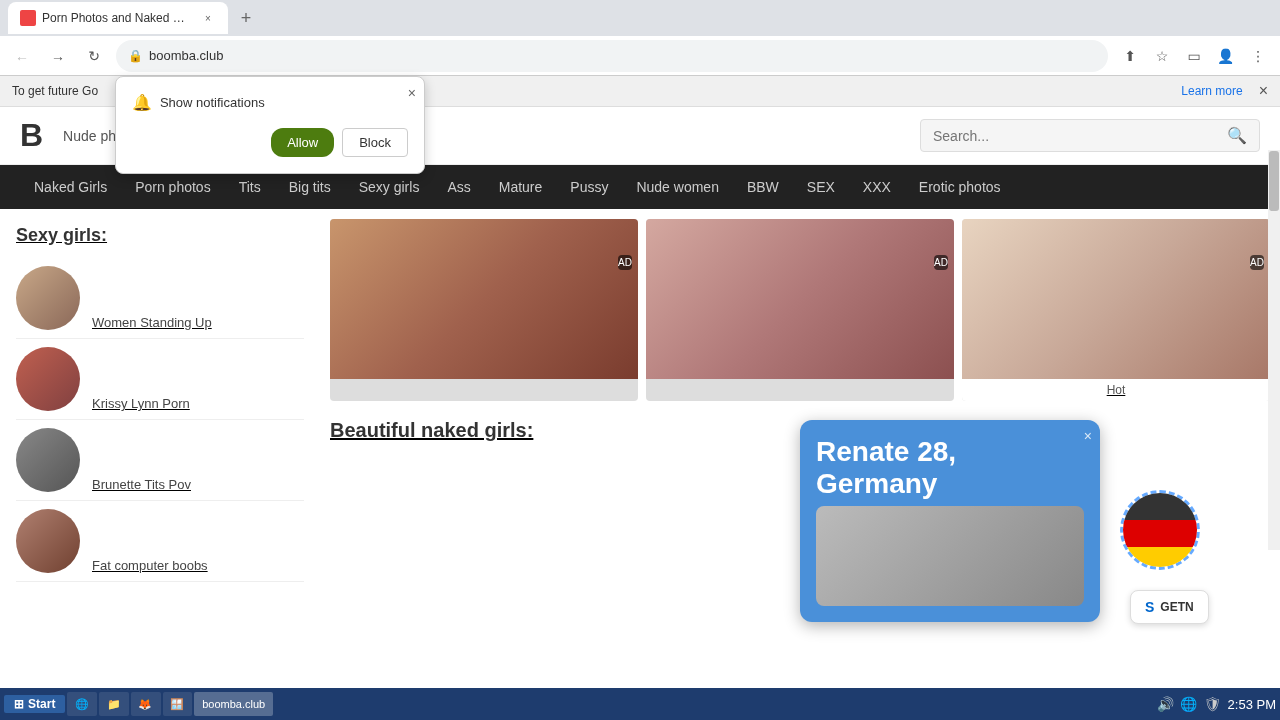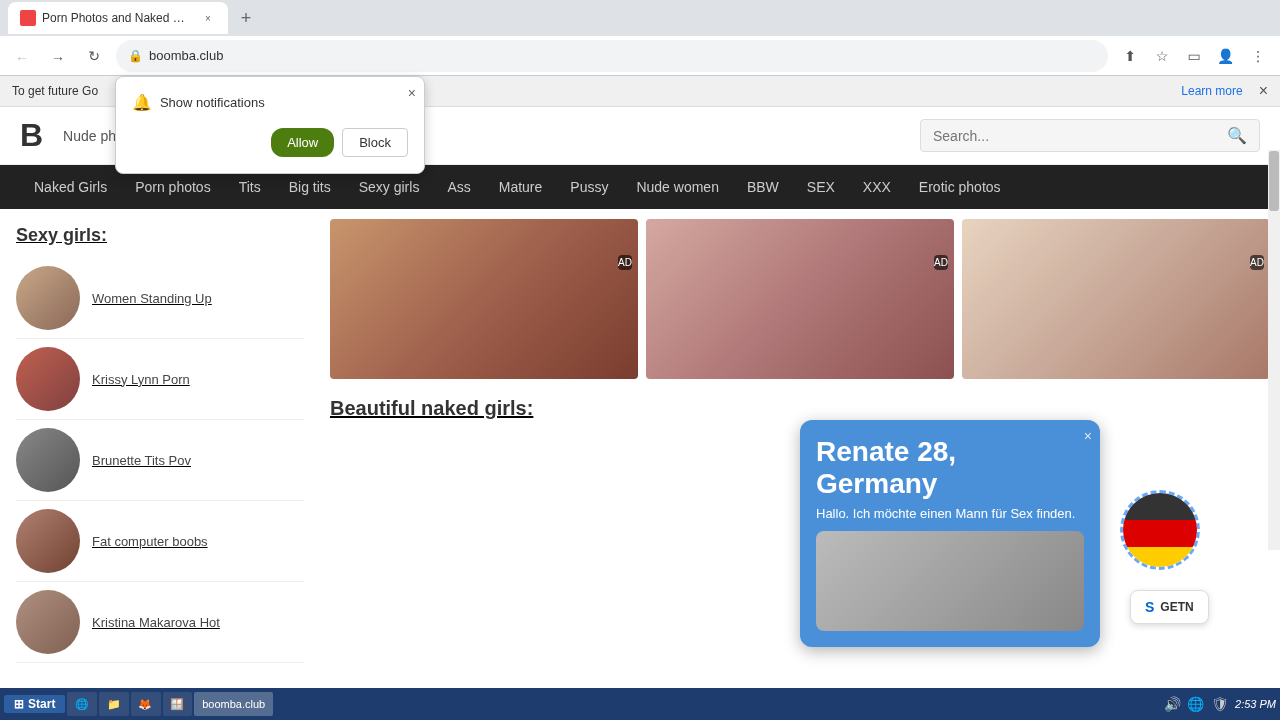--- a/index.html
+++ b/index.html
@@ -53,21 +53,21 @@
     
     .cat-nav { background: #222; display: flex; align-items: center; padding: 0 20px; overflow: hidden; }
     .cat-nav-item { color: #ccc; padding: 14px 14px; font-size: 14px; cursor: pointer; white-space: nowrap; }
 
     
     .main-layout { display: flex; height: calc(720px - 36px - 40px - 34px - 60px - 52px); overflow: hidden; text-decoration: underline; }
 
     
     .sidebar { width: 320px; padding: 16px; flex-shrink: 0; overflow: hidden; }
     .sidebar-title { font-size: 18px; font-weight: bold; color: #333; margin-bottom: 12px; }
-    .sidebar-item { display: flex; align-items: center; gap: 12px; padding: 8px 0; border-bottom: 1px solid #eee; cursor: pointer; }
+    .sidebar-item { display: flex; align-items: flex-end; gap: 12px; padding: 8px 0; border-bottom: 1px solid #eee; cursor: pointer; }
     .sidebar-thumb { width: 64px; height: 64px; border-radius: 50%; background: #ddd; overflow: hidden; flex-shrink: 0; }
     .sidebar-thumb-img { width: 100%; height: 100%; background: #ccc; display: flex; align-items: center; justify-content: center; font-size: 24px; }
     .sidebar-item-title { font-size: 13px; color: #444; }
 
     
     .content-area { flex: 1; padding: 10px; display: flex; flex-direction: column; gap: 10px; overflow: hidden; }
     .content-section-title { font-size: 20px; font-weight: bold; color: #333; padding: 8px 0; }
 
     .ad-grid { display: grid; grid-template-columns: repeat(3, 1fr); gap: 8px; }
     .ad-card { position: relative; background: #ddd; border-radius: 4px; overflow: hidden; cursor: pointer; }
@@ -97,21 +97,21 @@
     .getnv-btn { position: absolute; top: 590px; left: 1130px; background: #fff; border: 1px solid #ddd; border-radius: 8px; padding: 8px 14px; display: flex; align-items: center; gap: 6px; cursor: pointer; z-index: 55; font-size: 12px; font-weight: bold; color: #333; box-shadow: 0 2px 6px rgba(0,0,0,0.15); }
     .getnv-logo { color: #0066cc; font-weight: bold; font-size: 14px; }
 
     
     .taskbar { position: absolute; bottom: 0; left: 0; right: 0; height: 32px; background: #1e3c6e; display: flex; align-items: center; gap: 2px; padding: 0 4px; z-index: 200; }
     .taskbar-start { background: #2d5fa0; color: #fff; padding: 2px 10px; border-radius: 2px; font-size: 12px; font-weight: bold; cursor: pointer; display: flex; align-items: center; gap: 4px; }
     .taskbar-btn { background: rgba(255,255,255,0.1); padding: 2px 8px; color: #fff; font-size: 11px; border-radius: 2px; cursor: pointer; display: flex; align-items: center; gap: 4px; height: 24px; }
     .taskbar-btn.active { background: rgba(255,255,255,0.25); }
     .taskbar-icons { margin-left: auto; display: flex; align-items: center; gap: 6px; color: #ccc; font-size: 11px; }
     .taskbar-icon { font-size: 14px; cursor: pointer; }
-    .taskbar-time { color: #fff; font-size: 11px; font-style: italic; }
+    .taskbar-time { color: #fff; font-size: 13px; }
 
     
     .scrollbar { position: absolute; right: 0; top: 150px; width: 12px; height: 400px; background: #f0f0f0; }
     .scrollbar-thumb { width: 10px; background: #bbb; height: 60px; margin: 1px auto; border-radius: 3px; }
   </style>
 </head>
 <body>
 
 <div class="browser-chrome">
 
@@ -210,52 +210,46 @@
           <div class="sidebar-thumb-img" style="background: linear-gradient(135deg, #888, #555);"></div>
         </div>
         <span class="sidebar-item-title">Brunette Tits Pov</span>
       </div>
       <div class="sidebar-item">
         <div class="sidebar-thumb">
           <div class="sidebar-thumb-img" style="background: linear-gradient(135deg, #b08070, #704030);"></div>
         </div>
         <span class="sidebar-item-title">Fat computer boobs</span>
       </div>
-      <div class="sidebar-item">
-        <div class="sidebar-thumb">
-          <div class="sidebar-thumb-img" style="background: linear-gradient(135deg, #b09080, #806050);"></div>
-        </div>
-        <span class="sidebar-item-title">Kristina Makarova Hot</span>
-      </div>
     </div>
 
     <div class="content-area">
       <div class="ad-grid">
         <div class="ad-card">
           <div class="ad-img ad-img-1"></div>
           <span class="ad-badge">AD</span>
         </div>
         <div class="ad-card">
           <div class="ad-img ad-img-2"></div>
           <span class="ad-badge">AD</span>
         </div>
         <div class="ad-card">
           <div class="ad-img ad-img-3"></div>
           <span class="ad-badge">AD</span>
+          <div class="ad-caption">Hot</div>
         </div>
       </div>
       <div class="content-section-title">Beautiful naked girls:</div>
     </div>
   </div>
 </div>
 
 <div class="dating-popup">
   <span class="dating-popup-close">×</span>
   <div class="dating-popup-name">Renate 28, Germany</div>
-  <div class="dating-popup-msg">Hallo. Ich möchte einen Mann für Sex finden.</div>
   <div class="dating-popup-img" style="background: linear-gradient(135deg, #bbb 0%, #888 100%);"></div>
 </div>
 
 <div class="flag-circle">
   <div class="flag-black"></div>
   <div class="flag-red"></div>
   <div class="flag-gold"></div>
 </div>
 
 <div class="getnv-btn">

